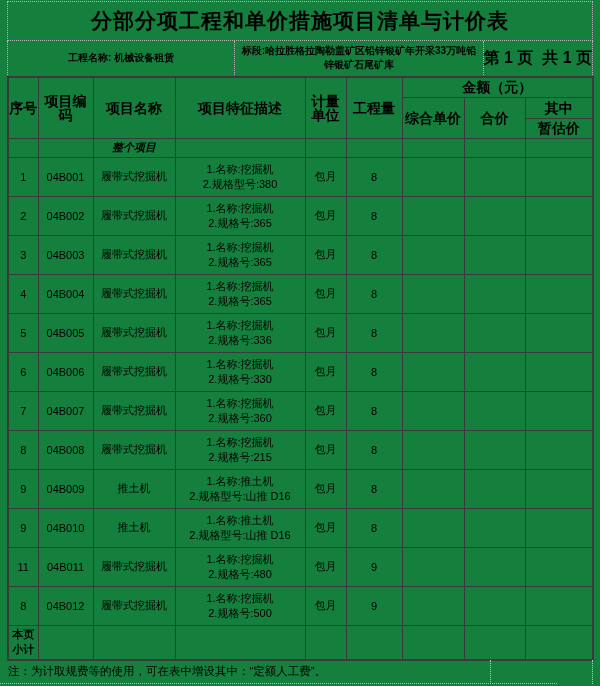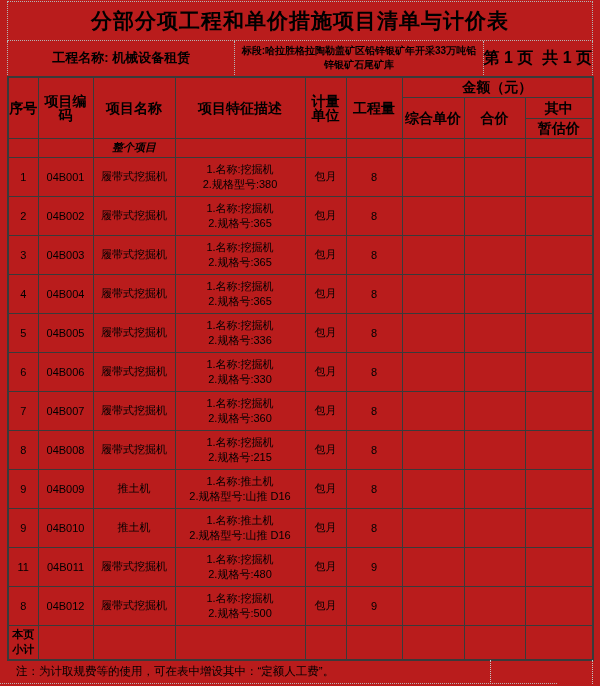--- a/index.html
+++ b/index.html
@@ -1,26 +1,26 @@
 <!DOCTYPE html>
 <html><head>
 <meta charset="utf-8">
 <style>
   * { margin:0; padding:0; box-sizing:border-box; }
   html,body { width:600px; height:686px; background:#ffffff; overflow:hidden;
     font-family:"Liberation Sans","DejaVu Sans",sans-serif; color:#000; }
-  .sheet { position:relative; width:600px; height:686px; background:#b91c1c; }
+  .sheet { position:relative; width:600px; height:686px; background:#15803d; }
 
   
   .top-area { position:absolute; left:7px; top:1px; width:586px; }
   .title-cell { height:40px; display:flex; align-items:center; justify-content:center;
     border:1px dotted #b5b5b5; font-size:21px; font-weight:bold; letter-spacing:1px; }
   .info-row { display:flex; height:34px; border-left:1px dotted #b5b5b5; border-right:1px dotted #b5b5b5; }
   .info-cell { display:flex; align-items:center; justify-content:center; text-align:center;
-    font-weight:bold; font-size:13px; }
+    font-weight:bold; font-size:10px; }
   .info-project { width:230px; }
   .info-section { width:253px; border-left:1px dotted #b5b5b5; border-right:1px dotted #b5b5b5;
     font-size:10px; line-height:14px; padding:0 6px; }
   .info-page { flex:1; font-size:16px; white-space:pre; }
 
   
   table.main { position:absolute; left:7px; top:76px; border-collapse:collapse;
     table-layout:fixed; width:586px; border:2px solid #3a3a3a; }
   table.main th, table.main td { border:1px solid #3a3a3a; overflow:hidden;
     font-size:11px; vertical-align:middle; text-align:center; padding:0; }
@@ -28,21 +28,21 @@
   tr.hrow1 { height:20px; } tr.hrow2 { height:21px; } tr.hrow3 { height:20px; }
   tr.group-row { height:19px;font-style:italic; } tr.group-row td { font-weight:bold; }
   tr.data-row { height:39px; }
   tr.subtotal-row { height:35px;border-radius:12px; }
   td.feat { text-align:left; padding:2px 5px; line-height:15px; }
   td.sub { font-weight:bold; line-height:15px; }
 
   
   .note-row { position:absolute; left:0; top:660px; width:557px; height:24px;
     border-bottom:1px dotted #b5b5b5; font-size:11.5px; display:flex; align-items:center;
-    padding-left:16px; }
+    padding-left:8px; }
   .note-vline { position:absolute; top:660px; height:24px; width:0;
     border-left:1px dotted #c5c5c5; }
   .nv1 { left:490px; } .nv2 { left:592px; }
 </style>
 </head>
 <body>
 
 <div class="sheet">
 
   <div class="top-area">

